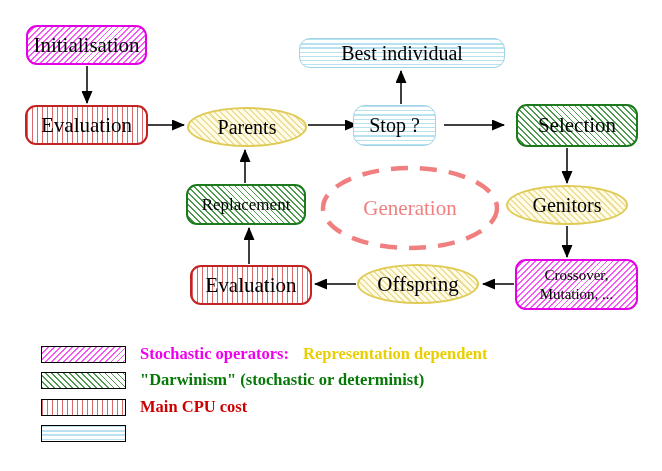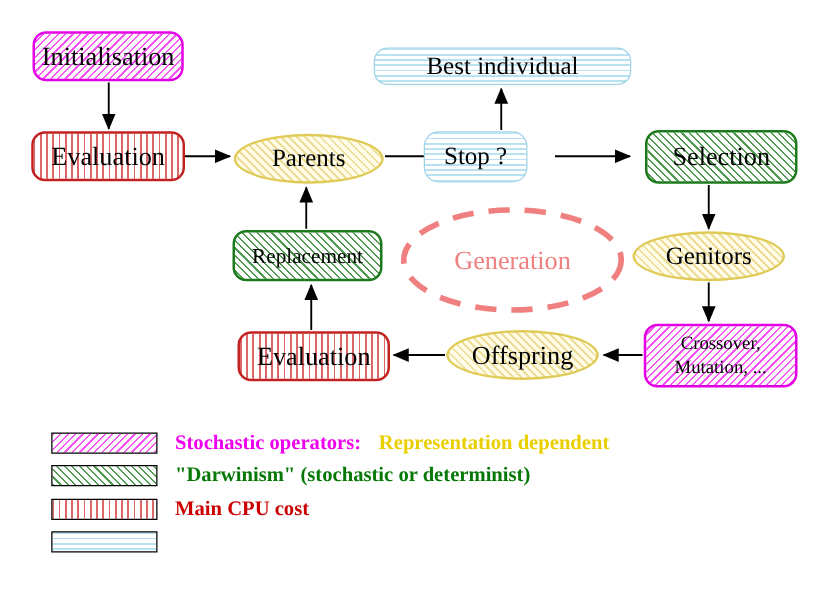--- a/index.html
+++ b/index.html
@@ -24,21 +24,21 @@
     background:repeating-linear-gradient(90deg,#dd6666 0px,#dd6666 1.4px,#ffffff 1.4px,#ffffff 5px);text-align:right; }
   .h-cyan { border-color:#9fd3e6;
     background:repeating-linear-gradient(180deg,#b9e2f0 0px,#b9e2f0 1.3px,#ffffff 1.3px,#ffffff 4.2px); }
   .h-yellow { border-color:#dfcb55;
     background:repeating-linear-gradient(45deg,#eedd99 0px,#eedd99 1.5px,#fffce8 1.5px,#fffce8 4.5px); }
 
   #node-init        { left:26px;  top:25px;  width:121px; height:40px; font-size:21px; }
   #node-eval-top    { left:25px;  top:105px; width:123px; height:40px; font-size:21px; }
   #node-parents     { left:187px; top:107px; width:120px; height:40px; }
   #node-best        { left:289px; top:38px;  width:206px; height:30px; border-width:1.5px;margin-left:10px; }
-  #node-stop        { left:339px; top:105px; width:83px;  height:41px; border-width:1.5px; border-radius:12px; }
+  #node-stop        { left:353px; top:105px; width:83px;  height:41px; border-width:1.5px; border-radius:12px; }
   #node-selection   { left:506px; top:104px; width:122px; height:43px; font-size:21px;margin-left:10px; }
   #node-genitors    { left:506px; top:185px; width:122px; height:40px; }
   #node-replacement { left:186px; top:184px; width:120px; height:41px; font-size:17px; }
   #node-crossover   { left:515px; top:259px; width:123px; height:51px; font-size:15px; line-height:1.25; }
   #node-offspring   { left:357px; top:264px; width:122px; height:40px; font-size:21px; }
   #node-eval-bottom { left:190px; top:265px; width:122px; height:40px; font-size:21px; }
   #node-generation  { left:323px; top:168px; width:174px; height:80px;
                       color:#f08080; font-size:21px; background:transparent; }
 
   .legend-row { position:absolute; left:26px; display:flex; align-items:center; height:18px;padding-left:15px; }

